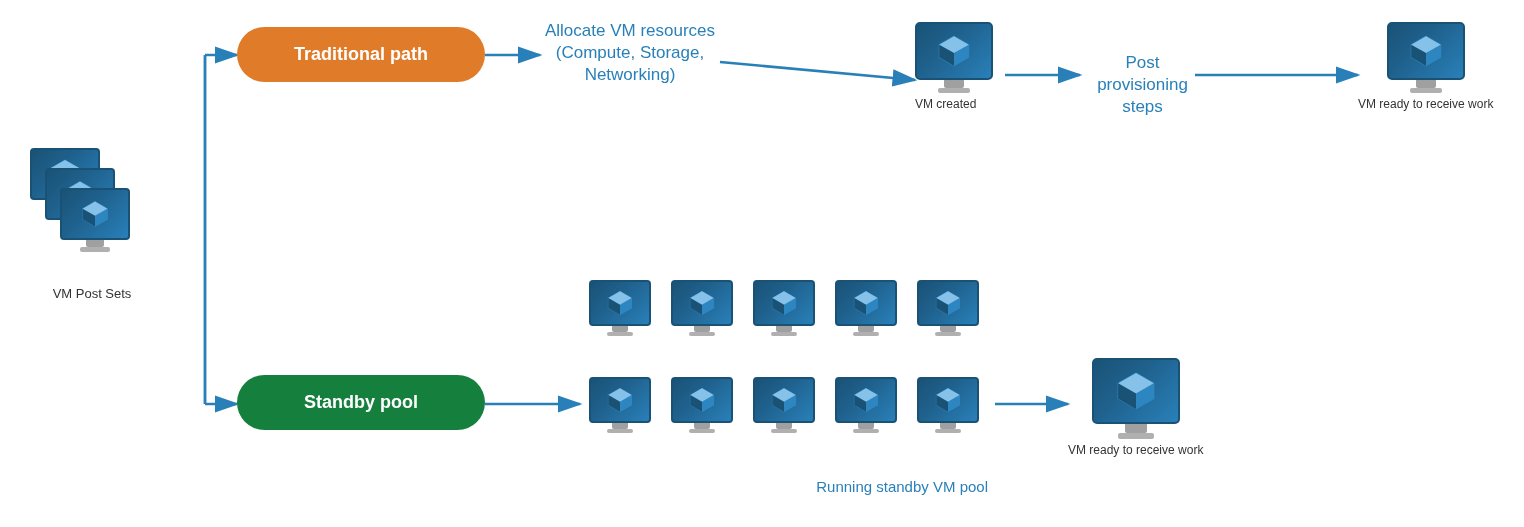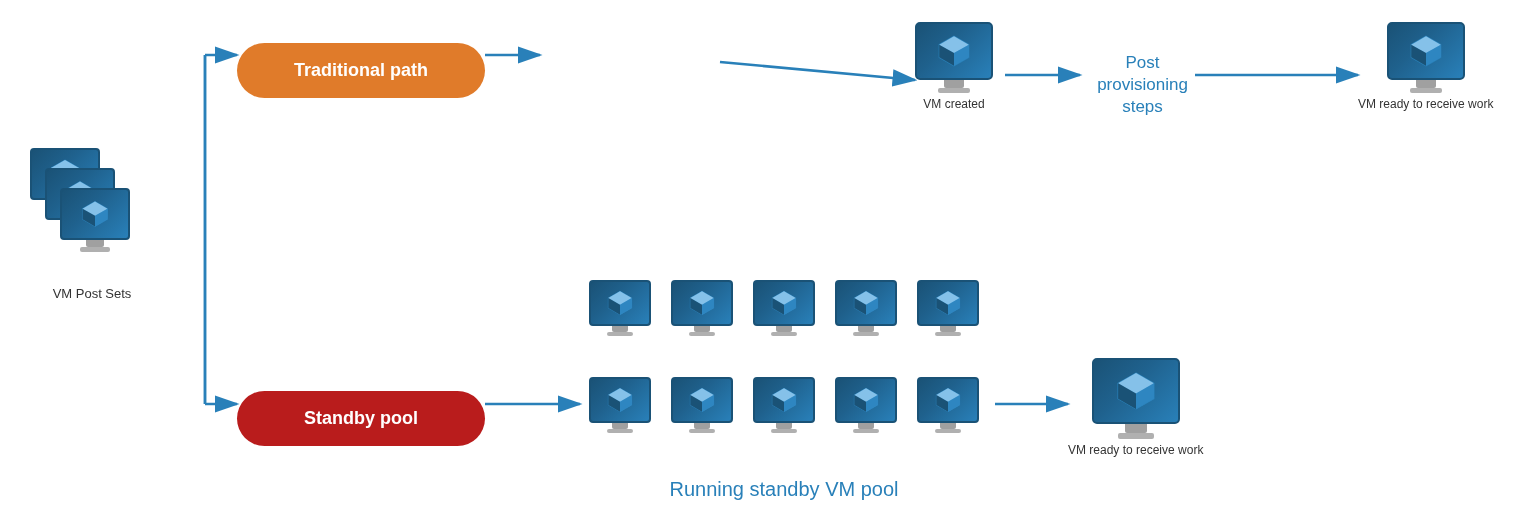--- a/index.html
+++ b/index.html
@@ -37,27 +37,26 @@
       border-radius: 30px;
       display: flex;
       align-items: center;
       justify-content: center;
       font-size: 18px;
       font-weight: 600;
       color: white;
       padding: 8px 28px;
       height: 55px;
       white-space: nowrap;
-      margin-top: 16px;
     }
     .pill-orange {
       background: #e07b2a;
     }
     .pill-green {
-      background: #b91c1c;
+      background: #15803d;
     }
     svg.arrow-svg {
       position: absolute;
       overflow: visible;
     }
 
     
     .text-label {
       position: absolute;
       color: #2980b9;
@@ -140,23 +139,28 @@
       <div style="width:30px;height:5px;background:#b0b0b0;margin:0 auto;border-radius:2px;"></div>
     </div>
 
     <div style="position:absolute; left:-8px; top:138px; font-size:13px; color:#333; text-align:center; width:140px;">VM Post Sets</div>
   </div>
 
   <div class="pill pill-orange" style="left:237px; top:27px; width:248px;">
     <span>Traditional path</span>
   </div>
 
+  <div class="text-label" style="left:540px; top:20px; width:180px;">
+    <span>Allocate VM resources
+(Compute, Storage,
+Networking)</span>
+  </div>
 
   <div style="position:absolute; left:915px; top:22px;">
-    <div style="display:flex;flex-direction:column;align-items:center;">
+    <div style="display:flex;flex-direction:column;align-items:flex-start;">
       <div class="monitor-screen" style="width:78px;height:58px;background:linear-gradient(135deg,#1a5276 0%,#1f618d 40%,#2980b9 100%);border-radius:5px;border:2px solid #1a5276;display:flex;align-items:center;justify-content:center;">
         <svg viewBox="0 0 36 36" width="38" height="38">
           <polygon points="18,4 32,12 32,24 18,32 4,24 4,12" fill="#5dade2" stroke="#2980b9" stroke-width="1"></polygon>
           <polygon points="18,4 32,12 18,20 4,12" fill="#85c1e9"></polygon>
           <polygon points="18,20 32,12 32,24 18,32" fill="#2e86c1"></polygon>
           <polygon points="18,20 4,12 4,24 18,32" fill="#1a5276"></polygon>
         </svg>
       </div>
       <div style="width:20px;height:8px;background:#a0a0a0;margin:0 auto;border-radius:0 0 2px 2px;"></div>
       <div style="width:32px;height:5px;background:#b0b0b0;margin:0 auto;border-radius:2px;"></div>
@@ -310,21 +314,21 @@
               <polygon points="18,4 32,12 18,20 4,12" fill="#85c1e9"></polygon>
               <polygon points="18,20 32,12 32,24 18,32" fill="#2e86c1"></polygon>
               <polygon points="18,20 4,12 4,24 18,32" fill="#1a5276"></polygon>
             </svg>
         </div>
         <div style="width:16px;height:6px;background:#a0a0a0;margin:0 auto;border-radius:0 0 2px 2px;"></div>
         <div style="width:26px;height:4px;background:#b0b0b0;margin:0 auto;border-radius:2px;"></div>
       </div>
     </div>
 
-    <div style="text-align:center;color:#2980b9;font-size:20px;font-weight:500;margin-top:6px;">Running standby VM pool</div>
+    <div style="text-align:right;color:#2980b9;font-size:15px;font-weight:500;margin-top:6px;">Running standby VM pool</div>
   </div>
 
   <div style="position:absolute; left:1068px; top:358px;">
     <div style="display:flex;flex-direction:column;align-items:center;">
       <div class="monitor-screen" style="width:88px;height:66px;background:linear-gradient(135deg,#1a5276 0%,#1f618d 40%,#2980b9 100%);border-radius:5px;border:2px solid #1a5276;display:flex;align-items:center;justify-content:center;">
         <svg viewBox="0 0 36 36" width="46" height="46">
           <polygon points="18,4 32,12 32,24 18,32 4,24 4,12" fill="#5dade2" stroke="#2980b9" stroke-width="1"></polygon>
           <polygon points="18,4 32,12 18,20 4,12" fill="#85c1e9"></polygon>
           <polygon points="18,20 32,12 32,24 18,32" fill="#2e86c1"></polygon>
           <polygon points="18,20 4,12 4,24 18,32" fill="#1a5276"></polygon>

